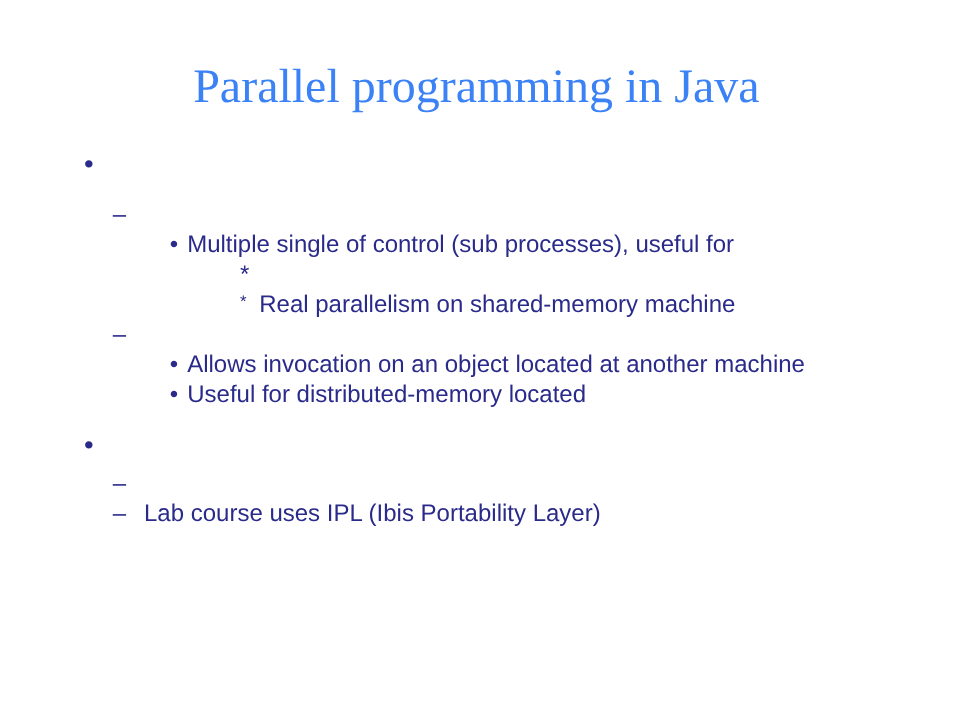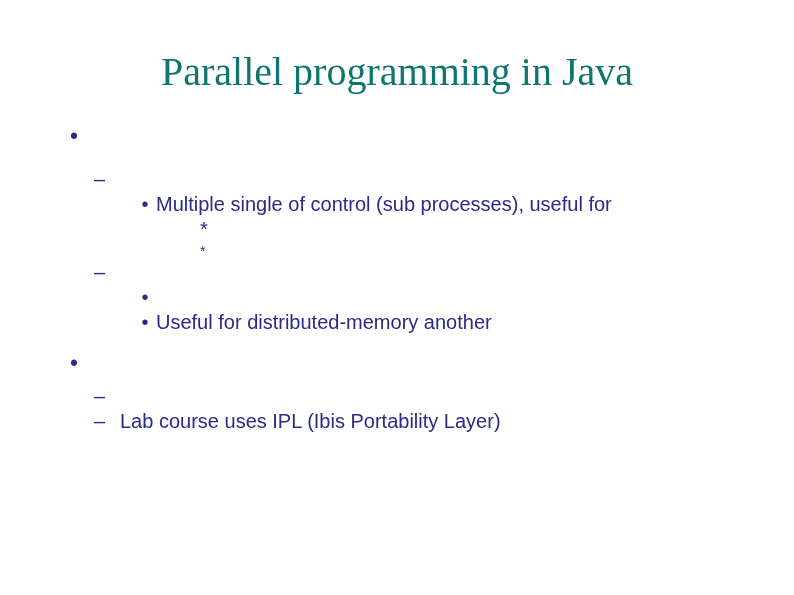--- a/index.html
+++ b/index.html
@@ -10,21 +10,21 @@
     font-family: Arial, Helvetica, sans-serif;
     color: #2a2a8a;
     padding: 48px 60px 40px 60px;
   }
   .title {
     font-family: "Times New Roman", Times, serif;
     font-size: 40px;
     font-weight: 400;
     text-align: center;
     margin-bottom: 28px;
-    color: #0f766e;
+    color: #3b82f6;
   }
   .level1 {
     font-size: 23px;
     margin-left: 0;
     margin-bottom: 8px;
     display: flex;
   }
   .level1 .bullet { width: 28px; flex-shrink: 0; text-align: center; }
   .level2 {
     font-size: 20px;
@@ -70,33 +70,35 @@
   <span class="bullet">•</span>
   <span>Multiple single of control (sub processes), useful for</span>
 </div>
 
 <div class="level4">
   <span class="bullet">*</span>
 </div>
 
 <div class="level4 small">
   <span class="bullet">*</span>
+  <span>Real parallelism on shared-memory machine</span>
 </div>
 
 <div class="level2">
   <span class="bullet">–</span>
 </div>
 
 <div class="level3">
   <span class="bullet">•</span>
+  <span>Allows invocation on an object located at another machine</span>
 </div>
 
 <div class="level3">
   <span class="bullet">•</span>
-  <span>Useful for distributed-memory another</span>
+  <span>Useful for distributed-memory located</span>
 </div>
 
 <div class="gap-lg"></div>
 
 <div class="level1">
   <span class="bullet">•</span>
 </div>
 
 <div class="level2">
   <span class="bullet">–</span>

